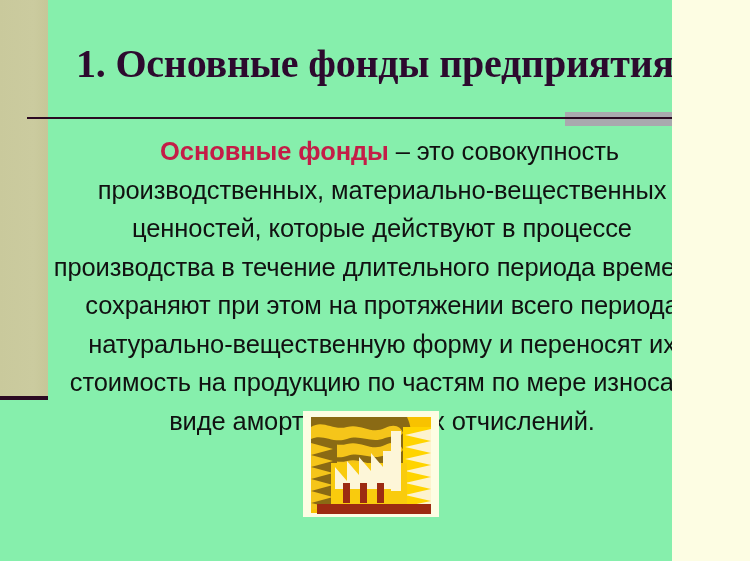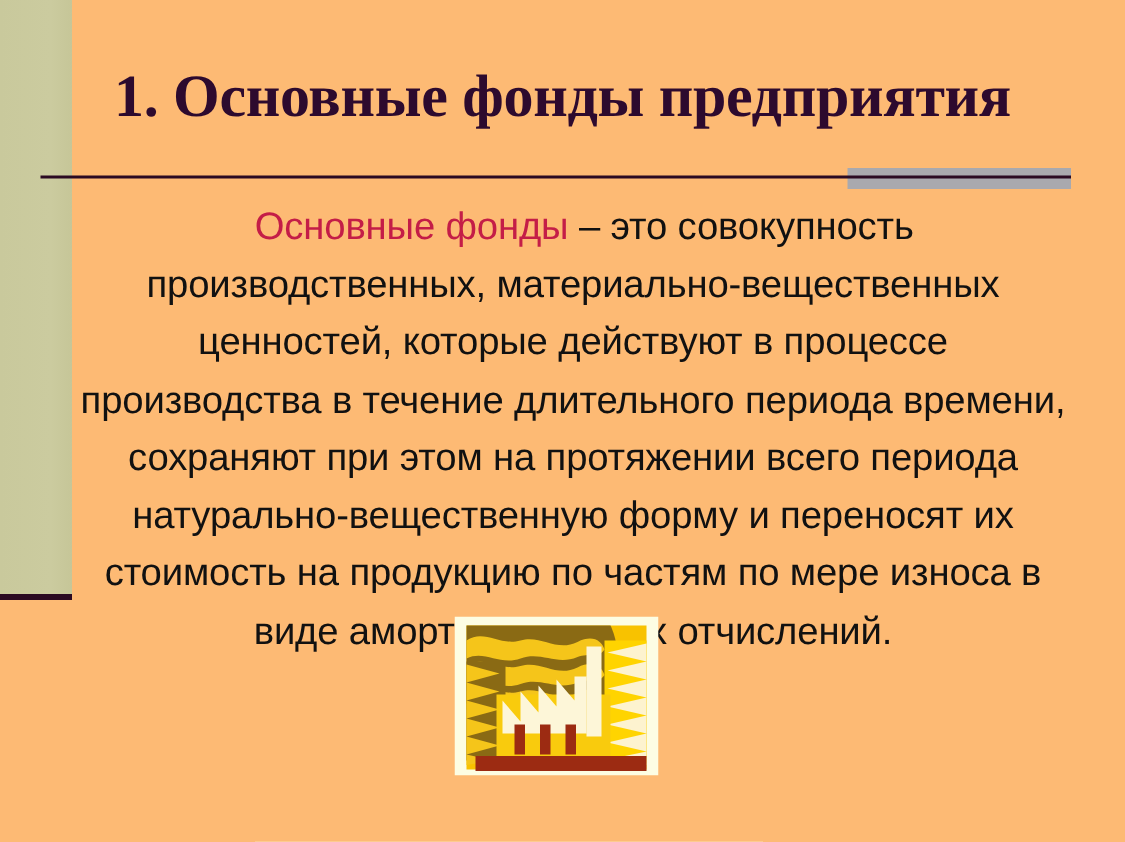--- a/index.html
+++ b/index.html
@@ -8,23 +8,23 @@
   }
   body {
     width: 750px;
     height: 561px;
     background: #fdfde3;
     font-family: "Liberation Sans", sans-serif;
     overflow: hidden;
   }
   .slide {
     position: relative;
-    width: 750px;
+    width: 672px;
     height: 561px;
-    background: #fdba74;
+    background: #86efac;
     overflow: hidden;
   }
 
   
   .left-band {
     position: absolute;
     left: 0;
     top: 0;
     width: 48px;
     height: 396px;
@@ -87,21 +87,21 @@
     width: 660px;
     text-align: center;
     font-family: "Liberation Sans", sans-serif;
     font-size: 25.5px;
     line-height: 38.5px;
     color: #111111;
     letter-spacing: -0.1px;
   }
   .term {
     color: #c41d47;
-    font-weight: normal;
+    font-weight: bold;
     margin-left: 15px;
   }
 
   
   .factory {
     position: absolute;
     left: 303px;
     top: 411px;
     width: 136px;
     height: 106px;

